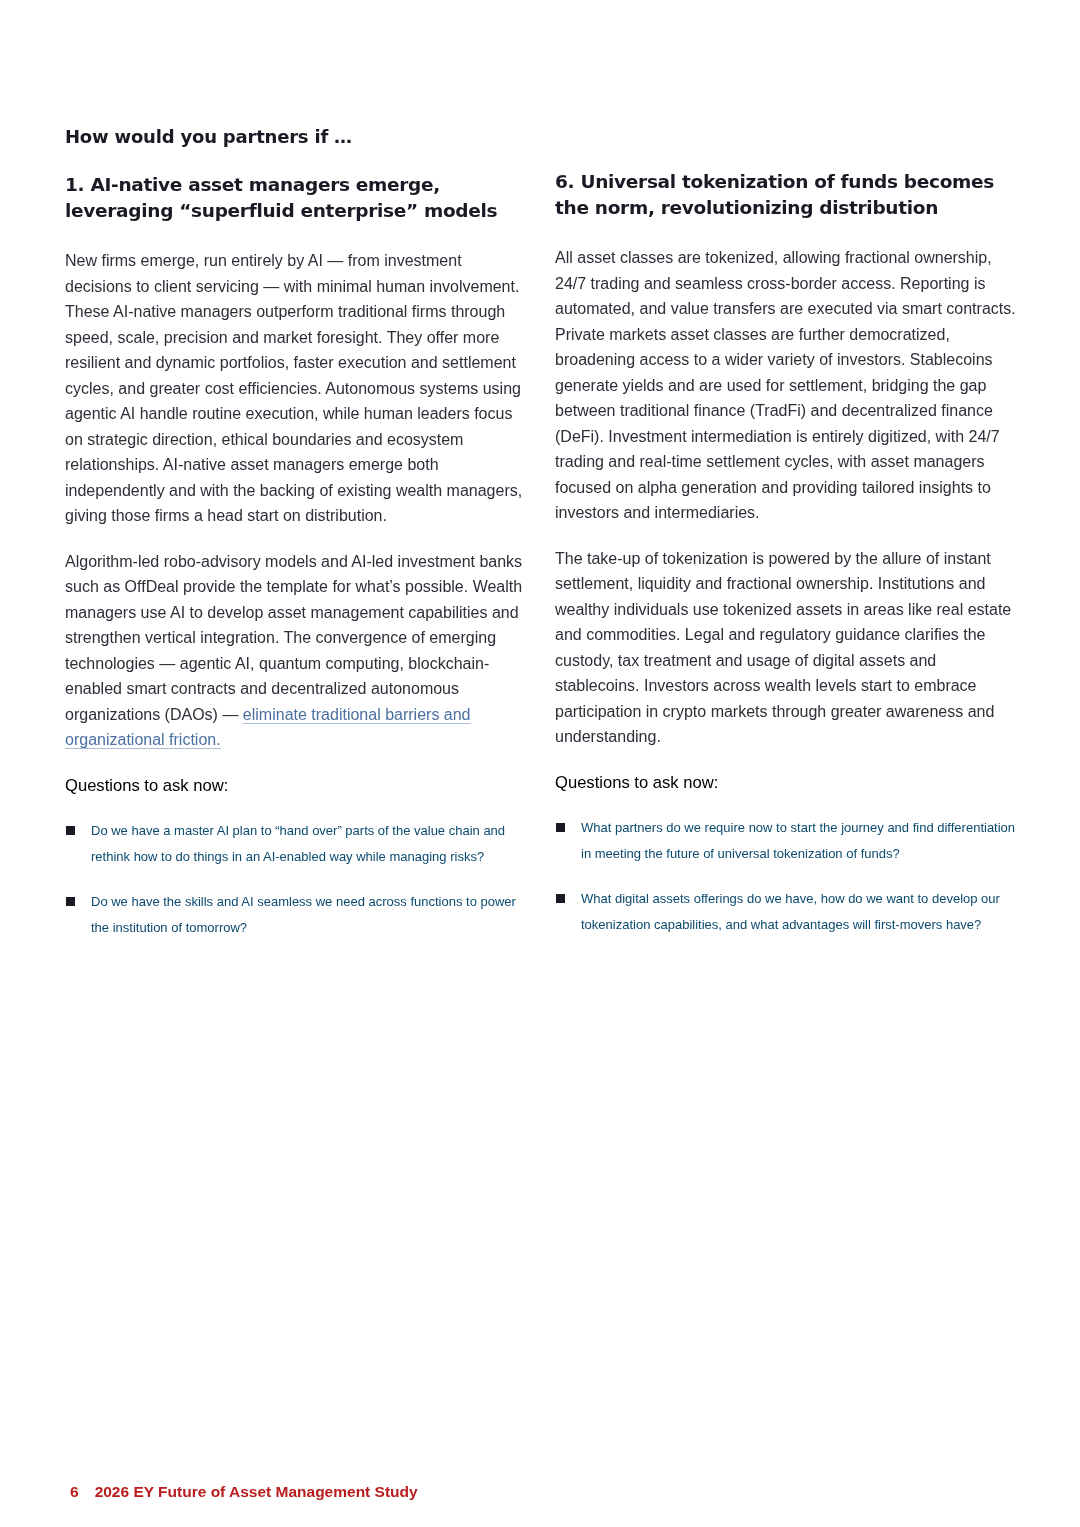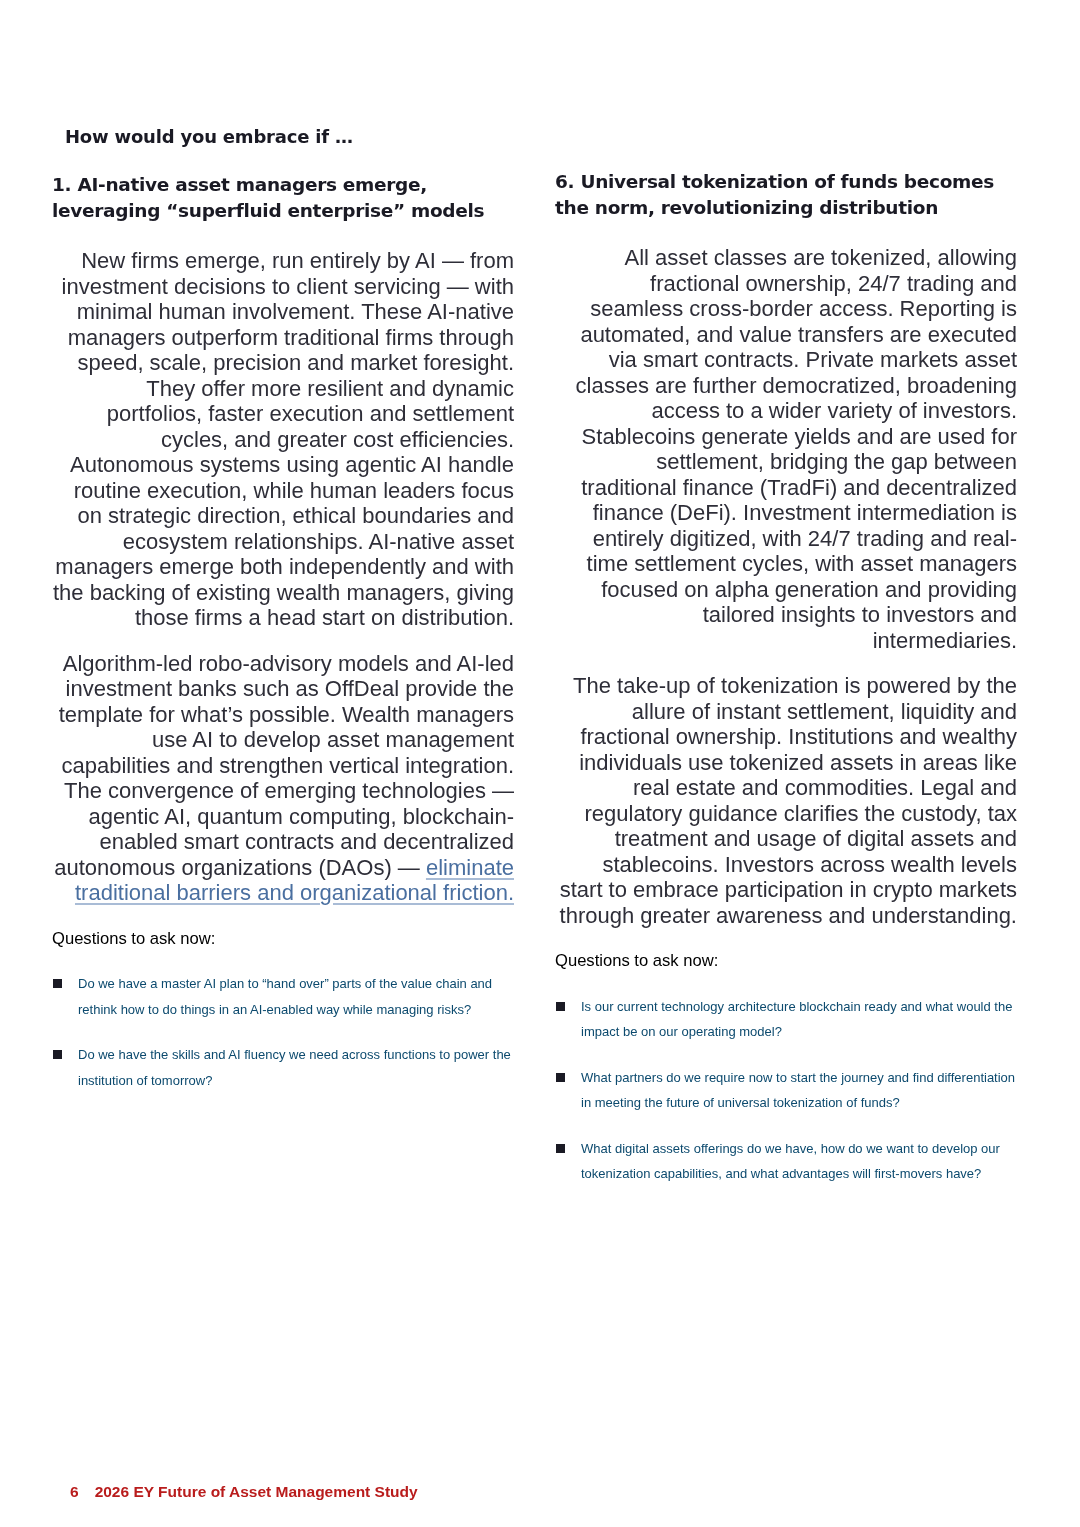--- a/index.html
+++ b/index.html
@@ -7,31 +7,31 @@
     width: 1080px; height: 1527px; position: relative; overflow: hidden;
     font-family: "Liberation Sans", "DejaVu Sans", sans-serif;
     color: #2e2e38;
   }
   .intro {
     position: absolute; left: 65px; top: 126px;
     font-family: "DejaVu Sans", sans-serif; font-weight: bold;
     font-size: 18px; color: #1a1a24; letter-spacing: -0.2px;
   }
   .col { position: absolute; width: 462px; }
-  .col.left { left: 52px; top: 172px; }
+  .col.left { left: 65px; top: 172px; }
   .col.right { left: 555px; top: 169px; }
   .col h2 {
     margin: 0 0 24px 0;
     font-family: "DejaVu Sans", sans-serif; font-weight: bold;
     font-size: 18.5px; line-height: 26px; color: #1a1a24;
     letter-spacing: -0.3px;
   }
   .col p {
     margin: 0 0 20px 0;
-    font-size: 22px; line-height: 25.5px; color: #2e2e38; text-align: right;
+    font-size: 16px; line-height: 25.5px; color: #2e2e38;
   }
   .col.right p { width: 462px; }
   .col a {
     color: #4a6fa0; text-decoration: underline;
     text-decoration-color: #a9bcd6; text-underline-offset: 3px;
   }
   .qlabel { margin: 0 0 20px 0; font-size: 16.6px; line-height: 25.5px; color: #000000; }
   ul.qs { list-style: none; margin: 0; padding: 0; }
   ul.qs li {
     position: relative; padding-left: 26px; margin: 0 0 20px 0;
@@ -43,40 +43,39 @@
   }
   .footer {
     position: absolute; left: 70px; top: 1483px;
     font-size: 15.5px; font-weight: bold; color: #b91c1c;
   }
   .footer .pnum { margin-right: 16px; }
 </style>
 </head>
 <body>
 
-<div class="intro">How would you embrace if …</div>
+<div class="intro">How would you partners if …</div>
 
 <div class="col left">
   <h2>1. AI-native asset managers emerge, leveraging “superfluid enterprise” models</h2>
   <p>New firms emerge, run entirely by AI — from investment decisions to client servicing — with minimal human involvement. These AI-native managers outperform traditional firms through speed, scale, precision and market foresight. They offer more resilient and dynamic portfolios, faster execution and settlement cycles, and greater cost efficiencies. Autonomous systems using agentic AI handle routine execution, while human leaders focus on strategic direction, ethical boundaries and ecosystem relationships. AI-native asset managers emerge both independently and with the backing of existing wealth managers, giving those firms a head start on distribution.</p>
   <p><span>Algorithm-led robo-advisory models and AI-led investment banks such as OffDeal provide the template for what’s possible. Wealth managers use AI to develop asset management capabilities and strengthen vertical integration. The convergence of emerging technologies — agentic AI, quantum computing, blockchain-enabled smart contracts and decentralized autonomous organizations (DAOs) — </span><a href="#">eliminate traditional barriers and organizational friction.</a></p>
   <div class="qlabel">Questions to ask now:</div>
   <ul class="qs">
     <li><span class="bullet"></span><span>Do we have a master AI plan to “hand over” parts of the value chain and rethink how to do things in an AI-enabled way while managing risks?</span></li>
-    <li><span class="bullet"></span><span>Do we have the skills and AI fluency we need across functions to power the institution of tomorrow?</span></li>
+    <li><span class="bullet"></span><span>Do we have the skills and AI seamless we need across functions to power the institution of tomorrow?</span></li>
   </ul>
 </div>
 
 <div class="col right">
   <h2>6. Universal tokenization of funds becomes the norm, revolutionizing distribution</h2>
   <p>All asset classes are tokenized, allowing fractional ownership, 24/7 trading and seamless cross-border access. Reporting is automated, and value transfers are executed via smart contracts. Private markets asset classes are further democratized, broadening access to a wider variety of investors. Stablecoins generate yields and are used for settlement, bridging the gap between traditional finance (TradFi) and decentralized finance (DeFi). Investment intermediation is entirely digitized, with 24/7 trading and real-time settlement cycles, with asset managers focused on alpha generation and providing tailored insights to investors and intermediaries.</p>
   <p>The take-up of tokenization is powered by the allure of instant settlement, liquidity and fractional ownership. Institutions and wealthy individuals use tokenized assets in areas like real estate and commodities. Legal and regulatory guidance clarifies the custody, tax treatment and usage of digital assets and stablecoins. Investors across wealth levels start to embrace participation in crypto markets through greater awareness and understanding.</p>
   <div class="qlabel">Questions to ask now:</div>
   <ul class="qs">
-    <li><span class="bullet"></span><span>Is our current technology architecture blockchain ready and what would the impact be on our operating model?</span></li>
     <li><span class="bullet"></span><span>What partners do we require now to start the journey and find differentiation in meeting the future of universal tokenization of funds?</span></li>
     <li><span class="bullet"></span><span>What digital assets offerings do we have, how do we want to develop our tokenization capabilities, and what advantages will first-movers have?</span></li>
   </ul>
 </div>
 
 <div class="footer">
   <span class="pnum">6</span><span>2026 EY Future of Asset Management Study</span>
 </div>
 
 </body></html>

